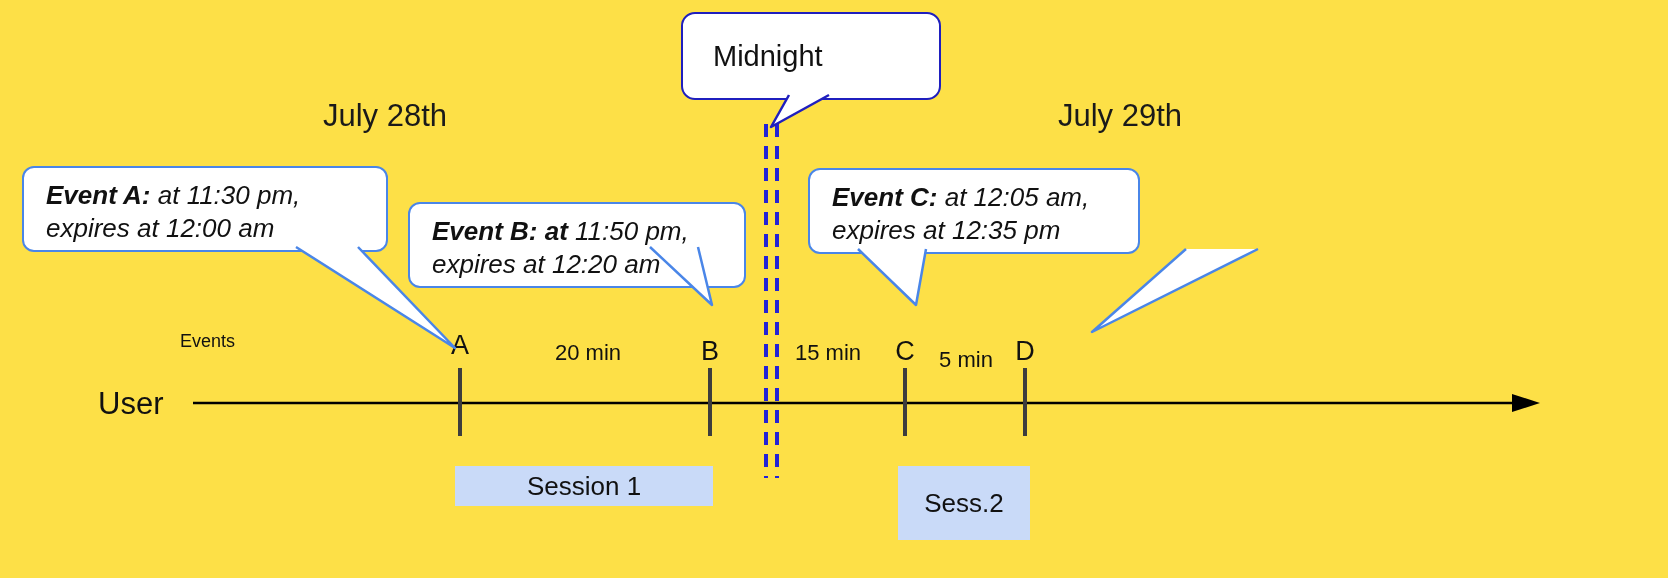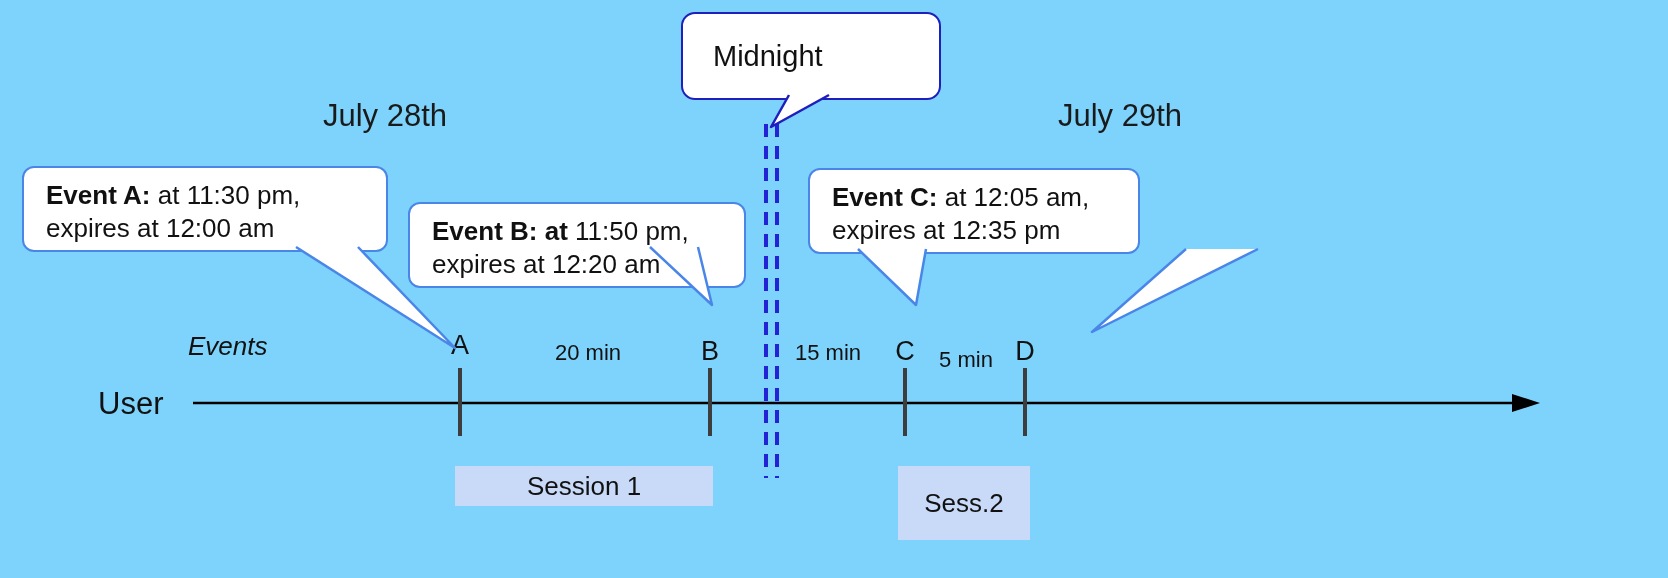--- a/index.html
+++ b/index.html
@@ -1,31 +1,32 @@
 <!DOCTYPE html>
 <html><head>
 <meta charset="utf-8">
 <style>
   html,body{margin:0;padding:0;background:#fff;}
   #canvas{
     position:relative;
     width:1668px;height:578px;
-    background:#7dd3fc;
+    background:#fde047;
     font-family:"Liberation Sans", sans-serif;
     color:#111;
     overflow:hidden;
   }
   .abs{position:absolute;box-sizing:border-box;}
   .heading{font-size:31px;text-align:center;color:#1a1a1a;}
   .callout{
     position:absolute;box-sizing:border-box;
     border:2.5px solid #4a86e8;border-radius:12px;
     background:#fff;padding:11px 0 0 22px;
     font-size:26px;line-height:33px;color:#111;
     z-index:1;
+    font-style:italic;
   }
   .midnight-bubble{
     position:absolute;box-sizing:border-box;
     border:2.5px solid #1f1fbe;border-radius:14px;
     background:#fff;display:flex;align-items:center;
     padding-left:30px;font-size:29px;color:#111;
     z-index:1;
   }
   .ticklabel{font-size:27px;text-align:center;width:40px;color:#111;}
   .gaplabel{font-size:22px;text-align:center;width:90px;color:#111;}
@@ -58,21 +59,21 @@
     <div><b>Event B: at</b><span> 11:50 pm,</span></div>
     <div>expires at 12:20 am</div>
   </div>
 
   <div class="callout" style="left:808px;top:168px;width:332px;height:86px;">
     <div><b>Event C:</b><span> at 12:05 am,</span></div>
     <div>expires at 12:35 pm</div>
   </div>
 
 
-  <div class="abs" style="left:188px;top:331px;font-size:26px;font-style:italic;">Events</div>
+  <div class="abs" style="left:180px;top:331px;font-size:18px;">Events</div>
   <div class="abs" style="left:98px;top:386px;font-size:31px;">User</div>
 
   <div class="abs ticklabel" style="left:440px;top:330px;">A</div>
   <div class="abs ticklabel" style="left:690px;top:336px;">B</div>
   <div class="abs ticklabel" style="left:885px;top:336px;">C</div>
   <div class="abs ticklabel" style="left:1005px;top:336px;">D</div>
 
   <div class="abs gaplabel" style="left:543px;top:340px;">20 min</div>
   <div class="abs gaplabel" style="left:783px;top:340px;">15 min</div>
   <div class="abs gaplabel" style="left:921px;top:347px;">5 min</div>

